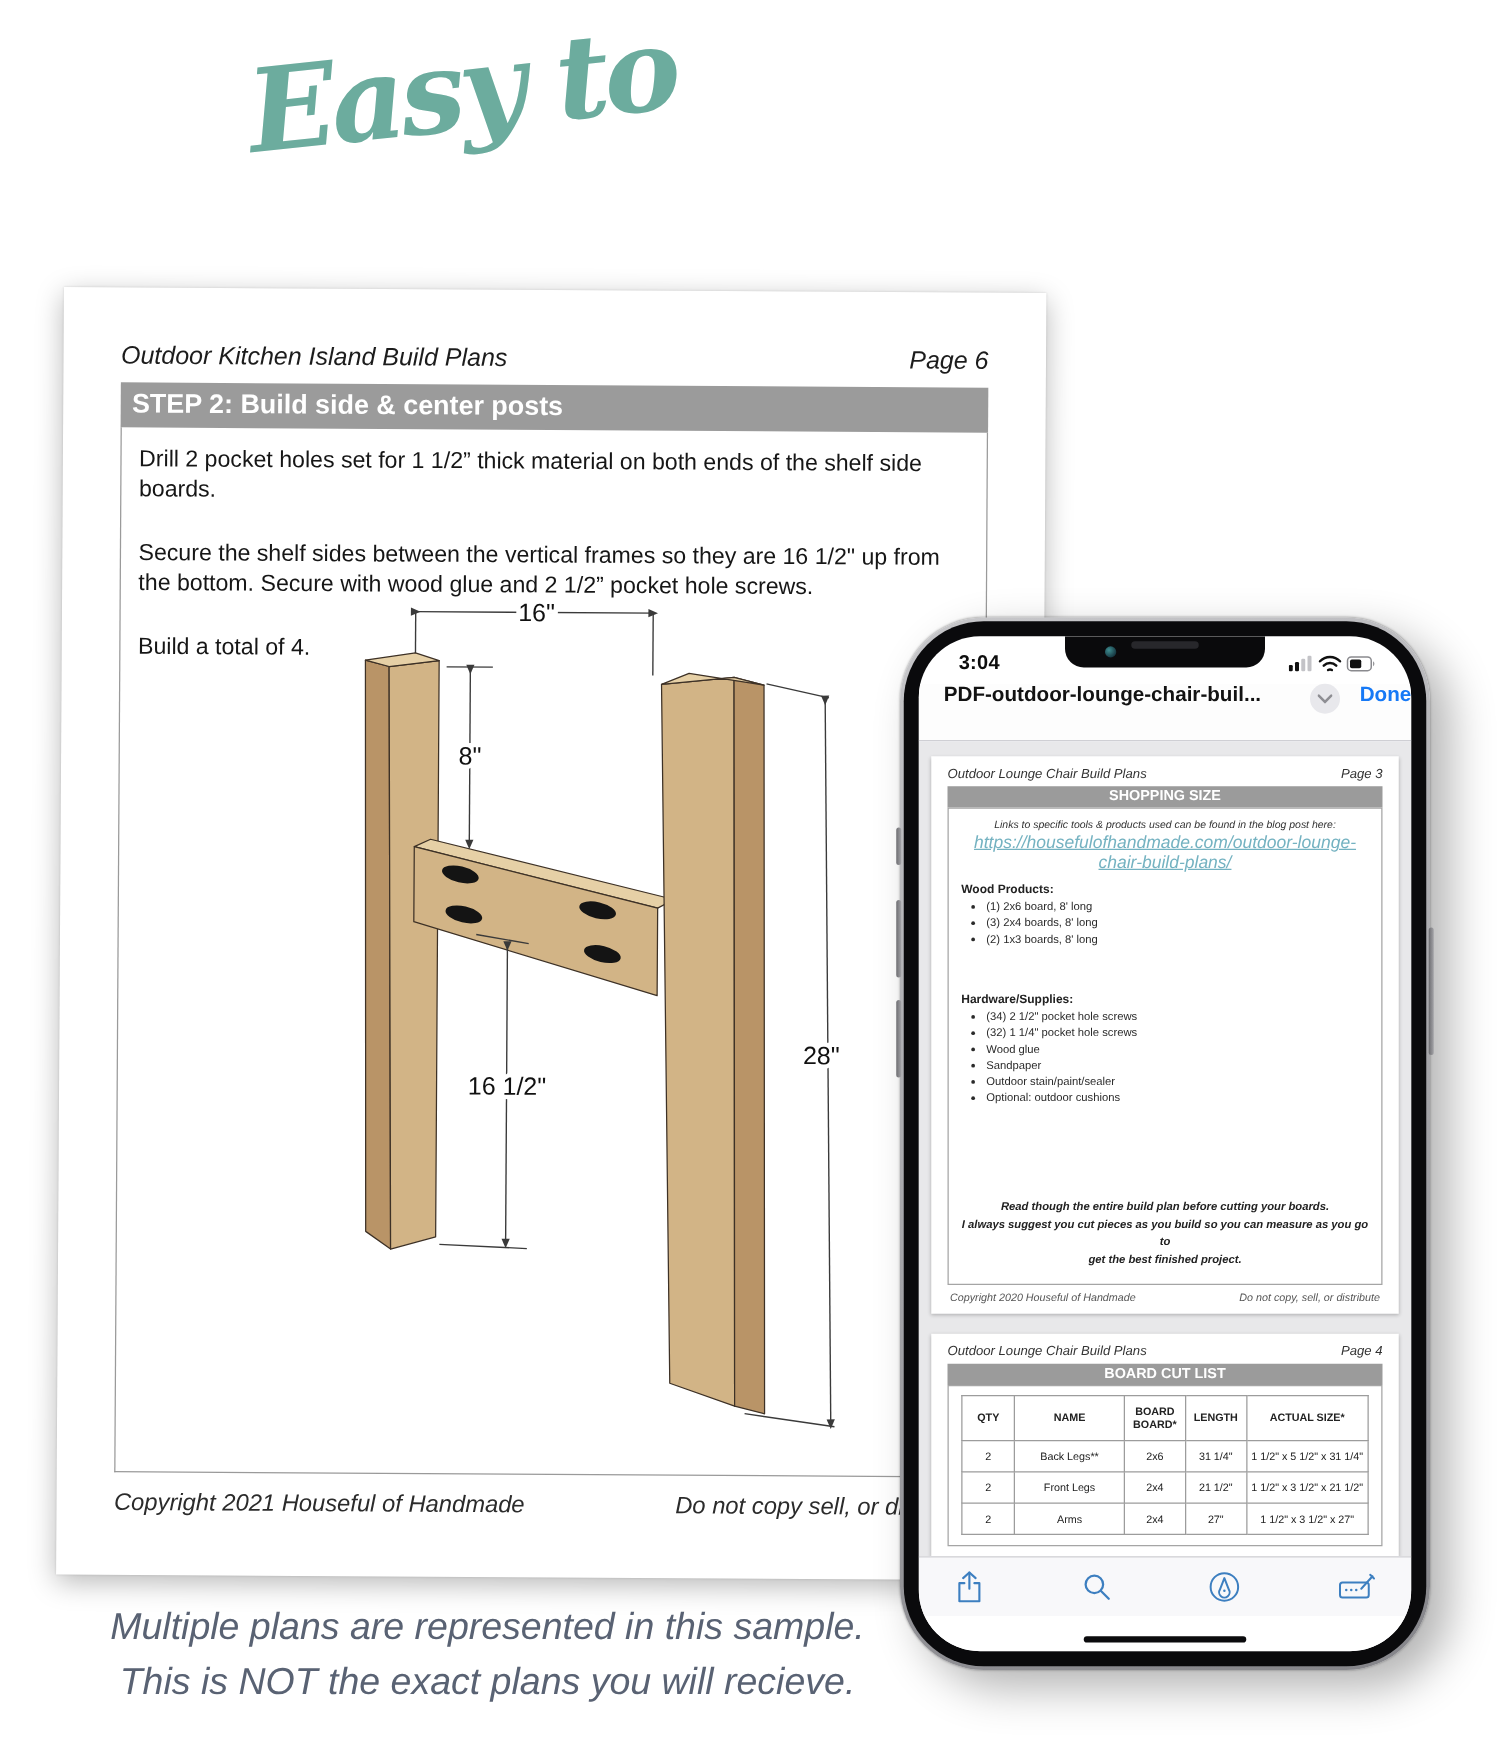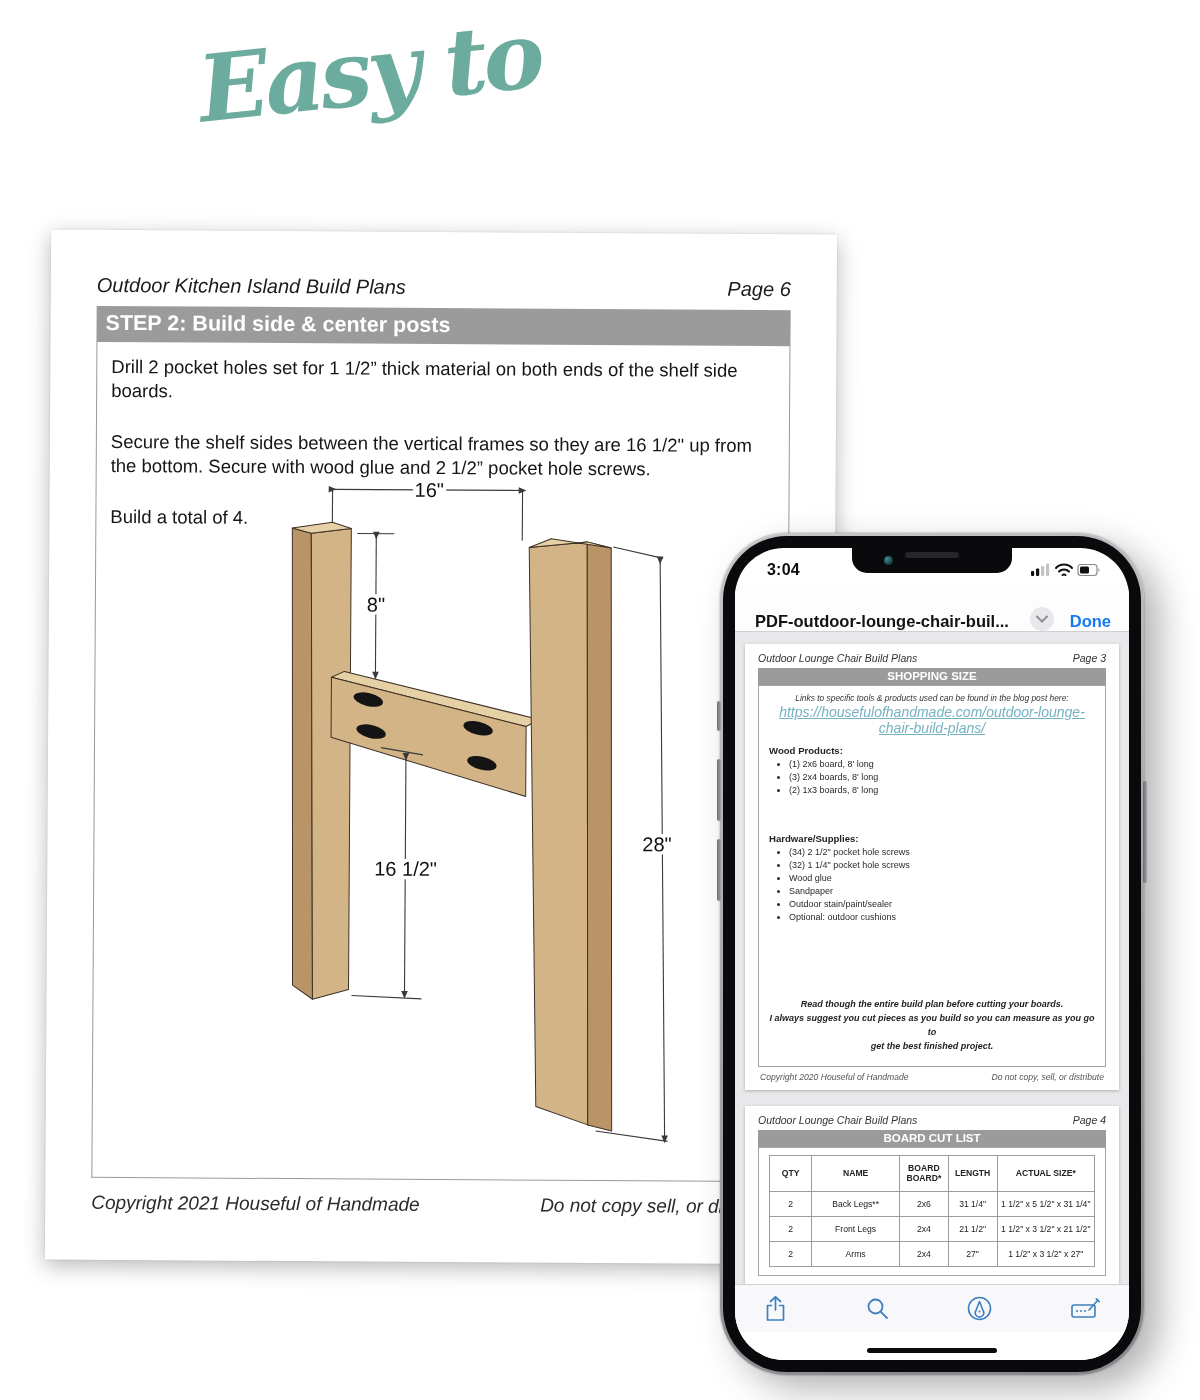--- a/index.html
+++ b/index.html
@@ -35,21 +35,21 @@
   .content-box p { margin-bottom:26px; }
   .diagram-svg { position:absolute; left:186px; top:128px; }
   .paper-footer { display:flex; justify-content:space-between;
     font-style:italic; font-size:19px; color:#2b2b2b; margin-top:14px; }
 
   
   .caption { position:absolute; left:30px; top:1280px; width:720px; text-align:center;
     font-style:italic; font-size:30px; color:#596273; line-height:1.45; z-index:1; }
 
   
-  .phone { position:absolute; left:720px; top:533px; width:424px; height:842px; z-index:10;
+  .phone { position:absolute; left:720px; top:494px; width:424px; height:842px; z-index:10;
     background:linear-gradient(160deg,#c7c7ca,#85858a); border-radius:67px; padding:3px;
     box-shadow:16px 14px 36px rgba(0,0,0,.30), 0 0 2px rgba(0,0,0,.4); }
   .bezel { width:100%; height:100%; background:#0a0a0c; border-radius:64px; padding:12px; }
   .screen { width:100%; height:100%; background:#fff; border-radius:49px; overflow:hidden;
     position:relative; display:flex; flex-direction:column; }
   .side-btn { position:absolute; background:linear-gradient(90deg,#6d6d71,#a3a3a7);
     border-radius:3px; width:4px; }
   .btn-mute  { left:-3px; top:168px; height:30px; }
   .btn-vol1  { left:-3px; top:226px; height:62px; }
   .btn-vol2  { left:-3px; top:306px; height:62px; }
@@ -59,22 +59,22 @@
     width:160px; height:25px; background:#0a0a0c; border-radius:0 0 15px 15px; z-index:3; }
   .speaker { position:absolute; top:4px; left:50%; transform:translateX(-50%);
     width:54px; height:6px; border-radius:3px; background:#27272b; }
   .camera-dot { position:absolute; top:8px; left:32px; width:9px; height:9px;
     border-radius:50%; background:radial-gradient(circle at 35% 35%, #3e8d90, #173a44 70%); }
 
   .status-row { height:38px; display:flex; align-items:center; justify-content:space-between;
     padding:6px 28px 0 32px; }
   .status-time { font-size:16px; font-weight:bold; color:#0d0d0d; letter-spacing:.2px; }
 
-  .titlebar { height:46px; display:flex; align-items:flex-end; gap:16px;
-    padding:0 18px 0 20px; border-bottom:1px solid #cfcfd4; background:#fdfdfd; }
+  .titlebar { height:46px; display:flex; align-items:flex-start; gap:16px;
+    padding:0 0 0 20px; border-bottom:1px solid #cfcfd4; background:#fdfdfd; }
   .doc-title { flex:1; font-size:16.5px; font-weight:bold; color:#121212;
     white-space:nowrap; overflow:hidden; }
   .chev-circle { width:24px; height:24px; border-radius:50%; background:#e8e8ec;
     display:flex; align-items:center; justify-content:center; flex:none; }
   .done-btn { font-size:16.5px; font-weight:bold; color:#1679f6; flex:none; }
 
   .pdf-area { flex:1; background:#e8e8ea; padding:12px 10px 0 10px; overflow:hidden;
     display:flex; flex-direction:column; }
   .pdf-page { background:#fff; box-shadow:0 1px 3px rgba(0,0,0,.25);
     padding:8px 13px; color:#222; }
@@ -189,20 +189,24 @@
         <text class="dim-text" x="94" y="404">16 1/2"</text>
         <text class="dim-text" x="362" y="378">28"</text>
       </svg>
     </div>
     <div class="paper-footer">
       <span>Copyright 2021 Houseful of Handmade</span>
       <span>Do not copy sell, or distribute</span>
     </div>
   </div>
 
+  <div class="caption">
+    <div>Multiple plans are represented in this sample.</div>
+    <div>This is NOT the exact plans you will recieve.</div>
+  </div>
 
   <div class="phone">
     <div class="side-btn btn-mute"></div>
     <div class="side-btn btn-vol1"></div>
     <div class="side-btn btn-vol2"></div>
     <div class="side-btn btn-power"></div>
 
     <div class="bezel">
       <div class="screen">
 

